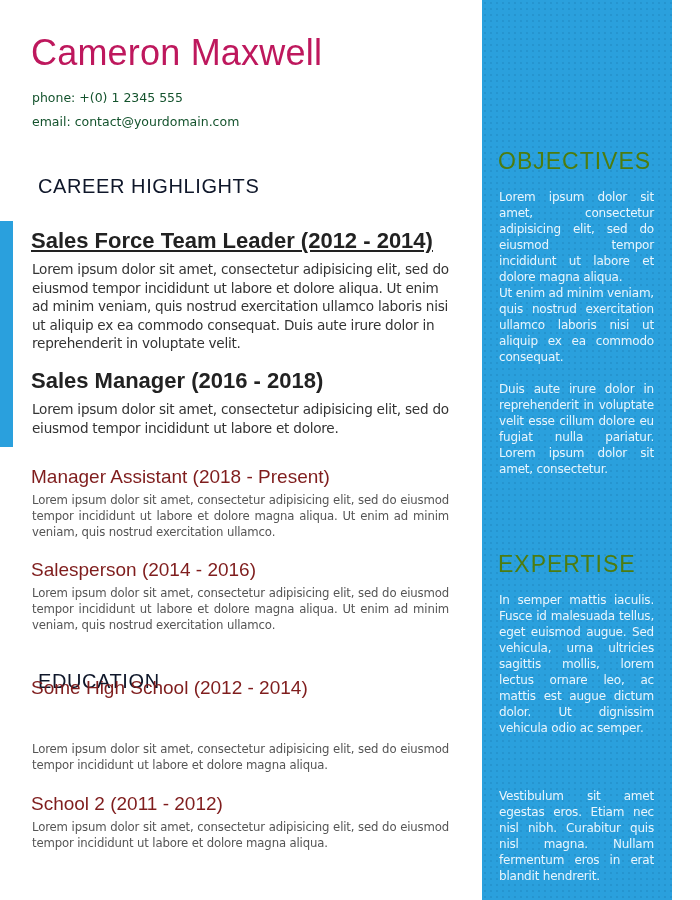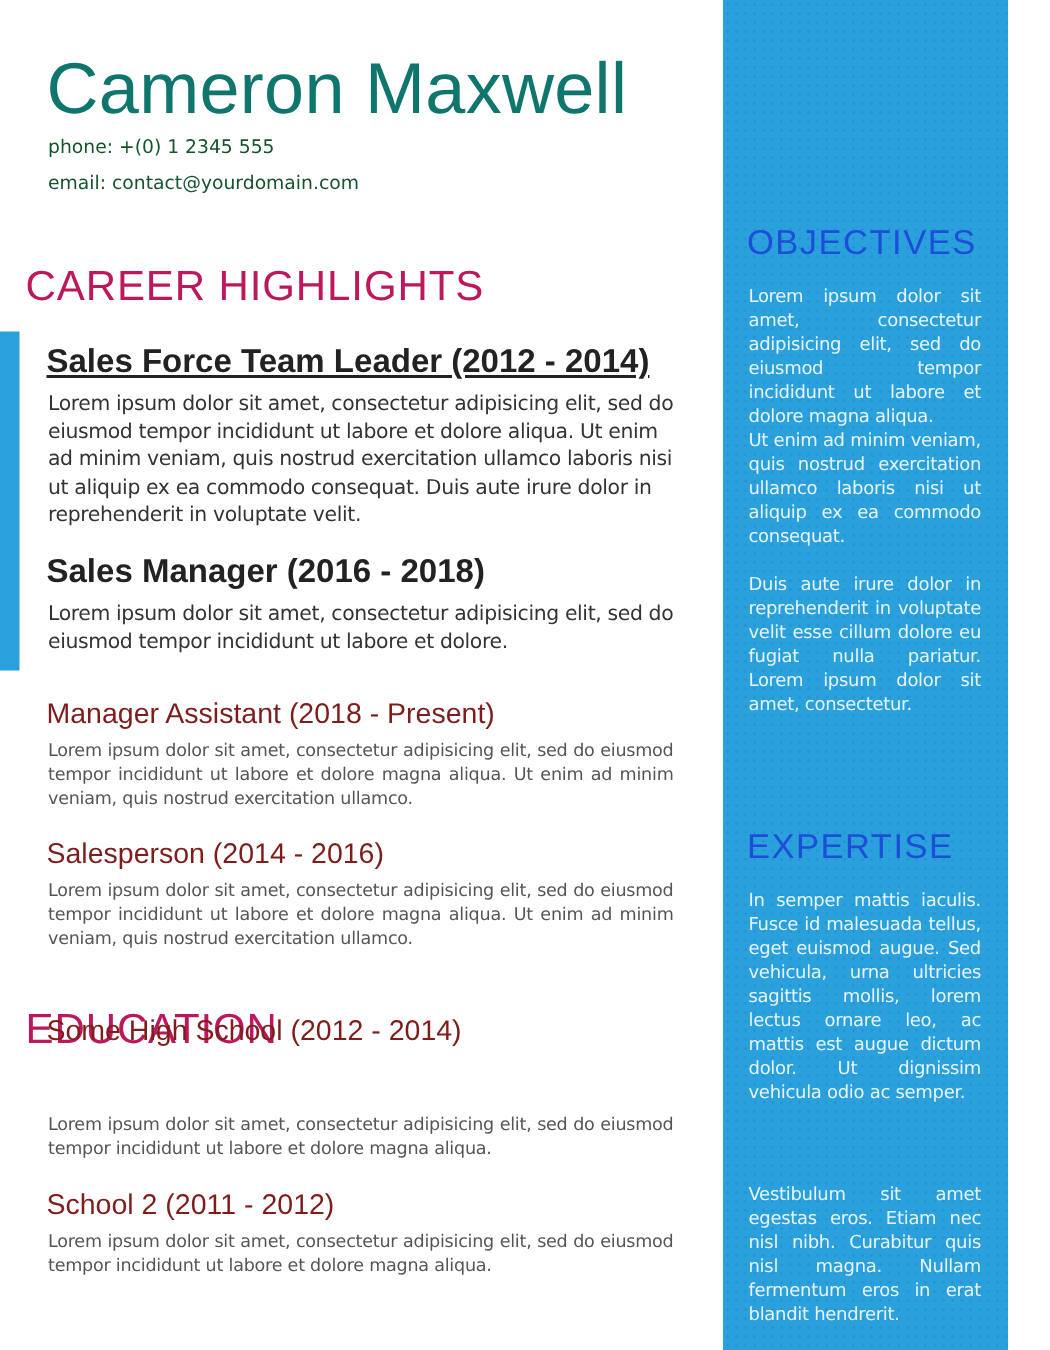--- a/index.html
+++ b/index.html
@@ -16,31 +16,31 @@
     background-size: 6px 6px;
   }
   .accent-bar {
     position: absolute; left: 0; top: 221px; width: 13px; height: 226px;
     background: #2aa0dd;
   }
   .abs { position: absolute; }
   .name {
     left: 31px; top: 32px; margin: 0;
     font-family: "Liberation Sans", sans-serif;
-    font-size: 48px; font-weight: normal; color: #0f766e; letter-spacing: 0.2px;
+    font-size: 36px; font-weight: normal; color: #be185d; letter-spacing: 0.2px;
     white-space: nowrap;
   }
   .contact {
     left: 32px; font-size: 12.5px; color: #14532d;
     font-family: "DejaVu Sans", sans-serif; white-space: nowrap;
   }
   .section-title {
-    left: 17px; margin: 0;
+    left: 38px; margin: 0;
     font-family: "Liberation Sans", sans-serif;
-    font-size: 28px; font-weight: normal; color: #be185d; letter-spacing: 0.6px;
+    font-size: 20px; font-weight: normal; color: #0f172a; letter-spacing: 0.6px;
     white-space: nowrap;
   }
   .job-title-lg {
     left: 31px; margin: 0;
     font-family: "Liberation Sans", sans-serif;
     font-size: 22px; font-weight: bold; color: #222; white-space: nowrap;
   }
   .job-title-sm {
     left: 31px; margin: 0;
     font-family: "Liberation Sans", sans-serif;
@@ -53,21 +53,21 @@
   }
   .body-sm {
     left: 32px; width: 417px; margin: 0;
     font-family: "DejaVu Sans", sans-serif;
     font-size: 11.7px; line-height: 16.2px; color: #555; text-align: justify;
     letter-spacing: -0.15px;
   }
   .side-title {
     left: 498px; margin: 0;
     font-family: "Liberation Sans", sans-serif;
-    font-size: 23px; font-weight: normal; color: #1d4ed8; letter-spacing: 1px;
+    font-size: 23px; font-weight: normal; color: #4d7c0f; letter-spacing: 1px;
     white-space: nowrap;
   }
   .side-body {
     left: 499px; width: 155px; margin: 0;
     font-family: "DejaVu Sans", sans-serif;
     font-size: 12px; line-height: 16px; color: #e8f5fd; text-align: justify;
     letter-spacing: -0.2px;
   }
 </style>
 </head>

